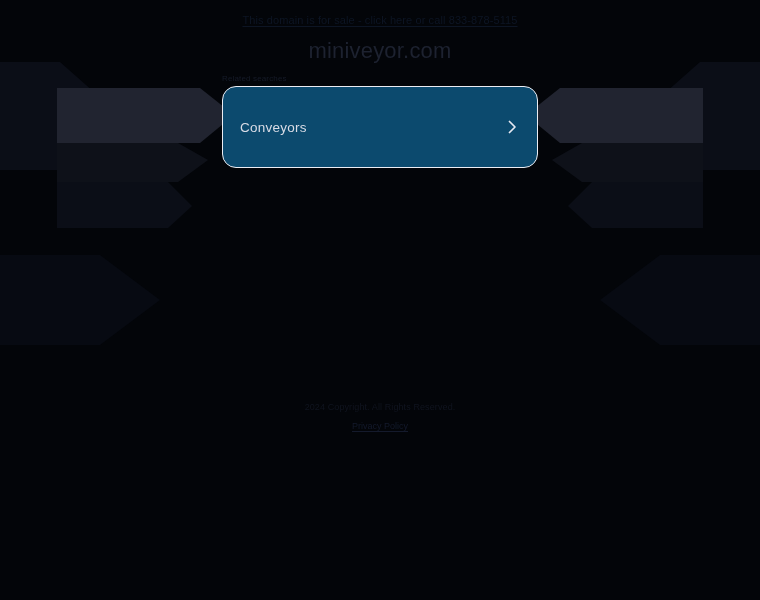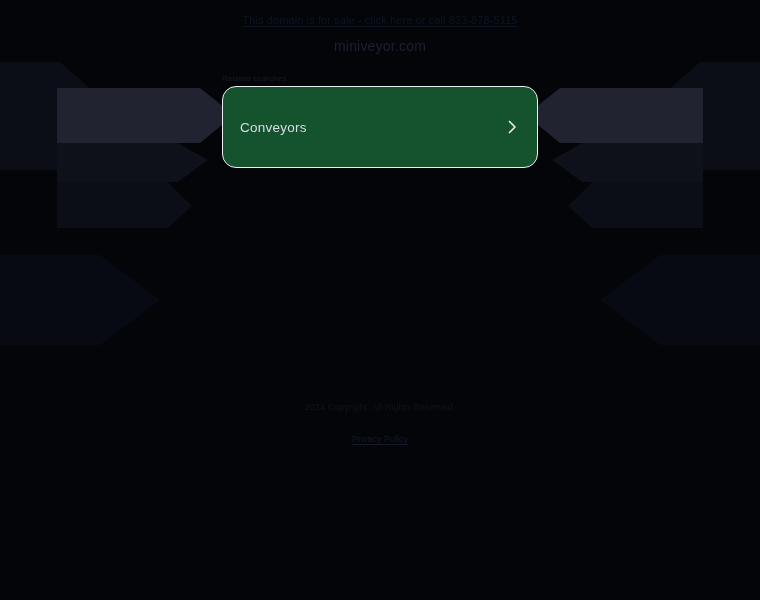--- a/index.html
+++ b/index.html
@@ -47,21 +47,21 @@
     cursor: pointer;
   }
 
   
   .domain-title {
     position: absolute;
     top: 38px;
     left: 0;
     width: 760px;
     text-align: center;
-    font-size: 14px;
+    font-size: 22px;
     color: #1d2230;
     letter-spacing: .2px;
     z-index: 5;
   }
 
   
   .related-label {
     position: absolute;
     top: 74px;
     left: 222px;
@@ -77,21 +77,21 @@
     left: 222px;
     width: 316px;
     z-index: 5;
   }
 
   .search-card {
     box-sizing: border-box;
     width: 316px;
     height: 82px;
     margin-bottom: 13px;
-    background: #14532d;
+    background: #0c4a6e;
     border: 1.6px solid #ecedf3;
     border-radius: 14px;
     display: flex;
     align-items: center;
     justify-content: space-between;
     padding: 0 17px;
     cursor: pointer;
   }
   .search-card-label {
     font-size: 13.5px;
@@ -114,21 +114,21 @@
     text-align: center;
     z-index: 5;
   }
   .copyright {
     font-size: 9px;
     color: #10141f;
     letter-spacing: .1px;
   }
   .privacy-link {
     display: inline-block;
-    margin-top: 22px;
+    margin-top: 9px;
     font-size: 9px;
     color: #141a2c;
     text-decoration: underline;
     text-underline-offset: 2px;
     cursor: pointer;
   }
 </style>
 </head>
 <body>
 

